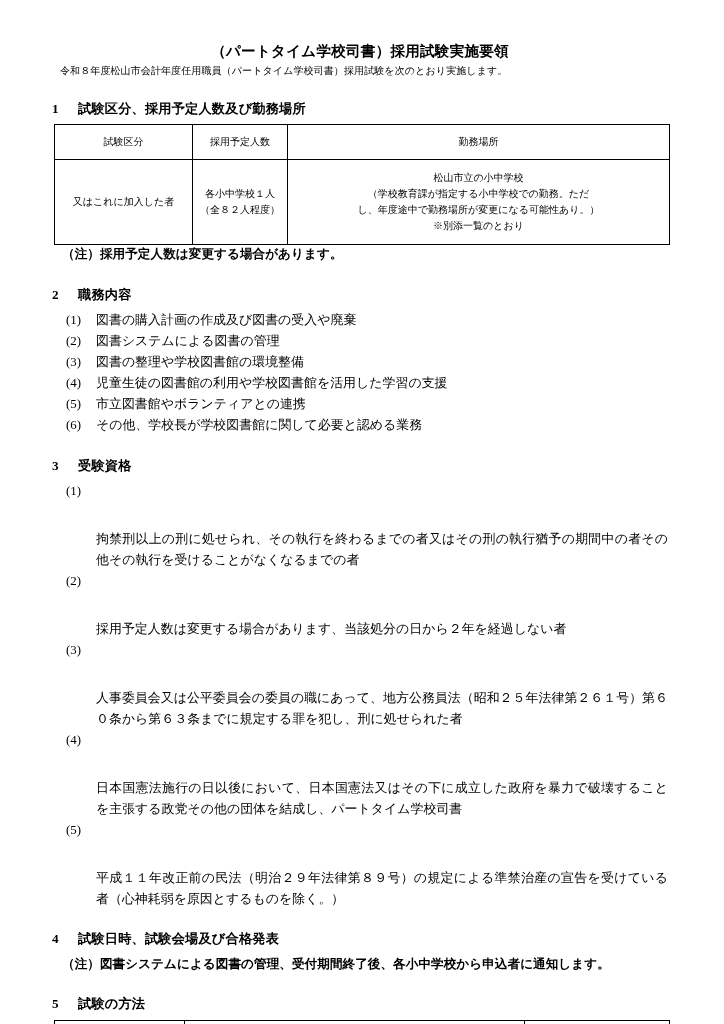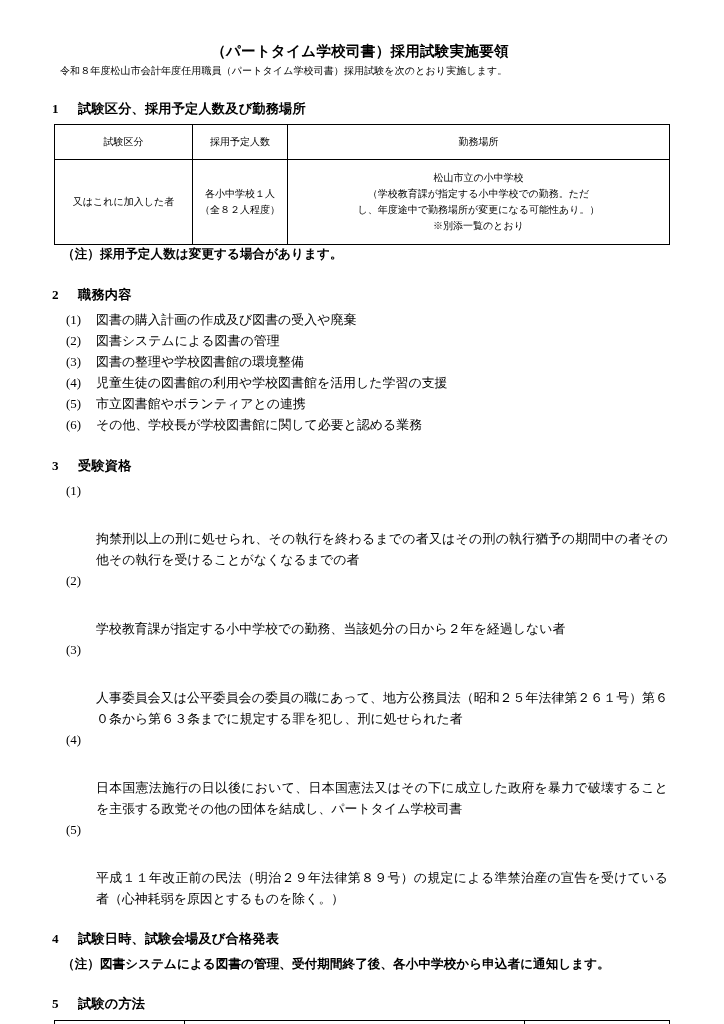--- a/index.html
+++ b/index.html
@@ -232,21 +232,21 @@
       <span class="sec-num">3</span>
       <span class="sec-title">受験資格</span>
     </div>
     <ul class="item-list wide">
       <li>
         <span class="marker">(1)</span>
         <span class="text">拘禁刑以上の刑に処せられ、その執行を終わるまでの者又はその刑の執行猶予の期間中の者その他その執行を受けることがなくなるまでの者</span>
       </li>
       <li>
         <span class="marker">(2)</span>
-        <span class="text">学校教育課が指定する小中学校での勤務、当該処分の日から２年を経過しない者</span>
+        <span class="text">採用予定人数は変更する場合があります、当該処分の日から２年を経過しない者</span>
       </li>
       <li>
         <span class="marker">(3)</span>
         <span class="text">人事委員会又は公平委員会の委員の職にあって、地方公務員法（昭和２５年法律第２６１号）第６０条から第６３条までに規定する罪を犯し、刑に処せられた者</span>
       </li>
       <li>
         <span class="marker">(4)</span>
         <span class="text">日本国憲法施行の日以後において、日本国憲法又はその下に成立した政府を暴力で破壊することを主張する政党その他の団体を結成し、パートタイム学校司書</span>
       </li>
       <li>

